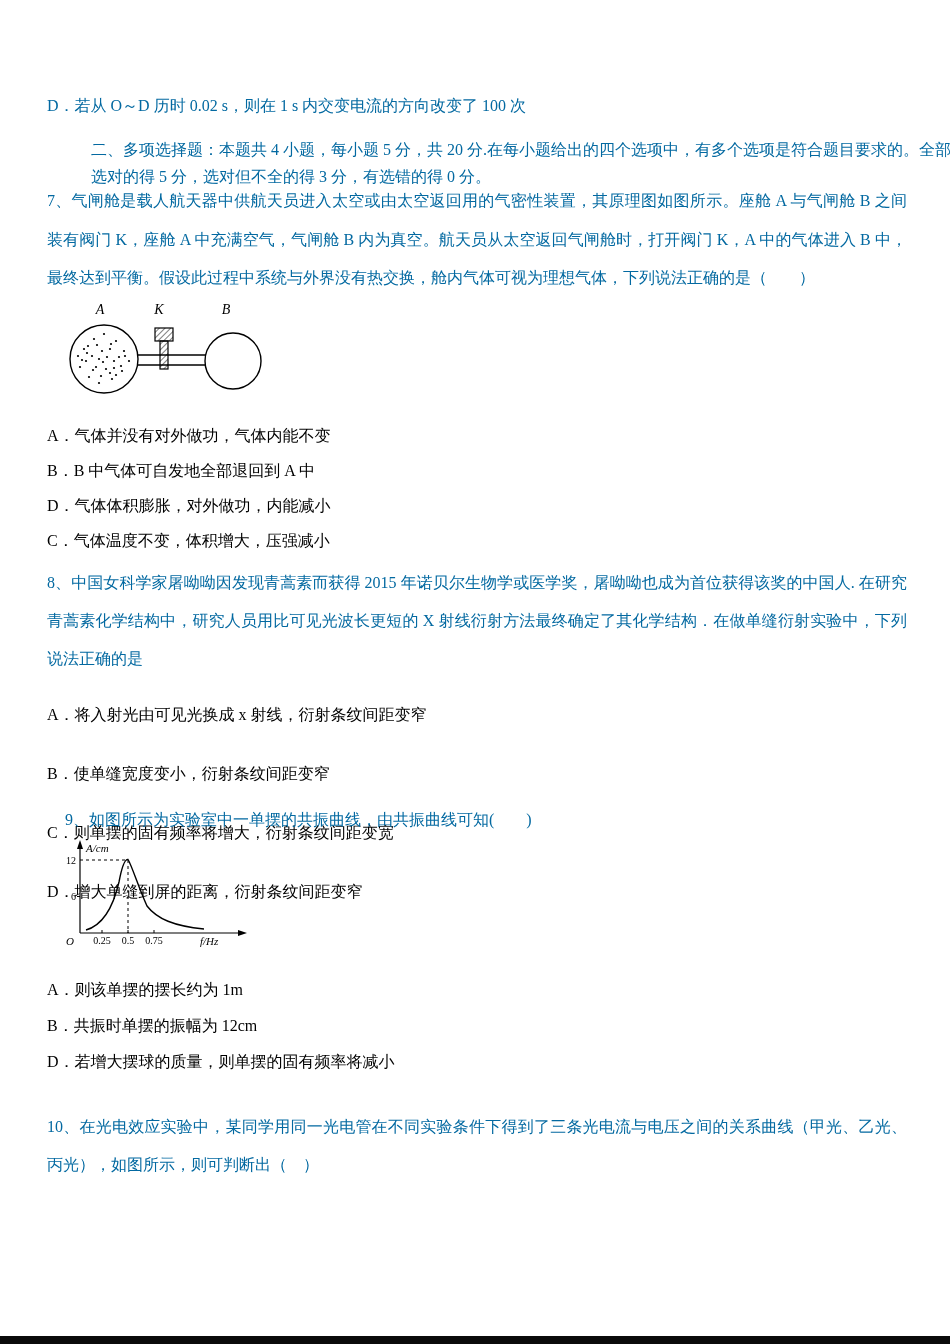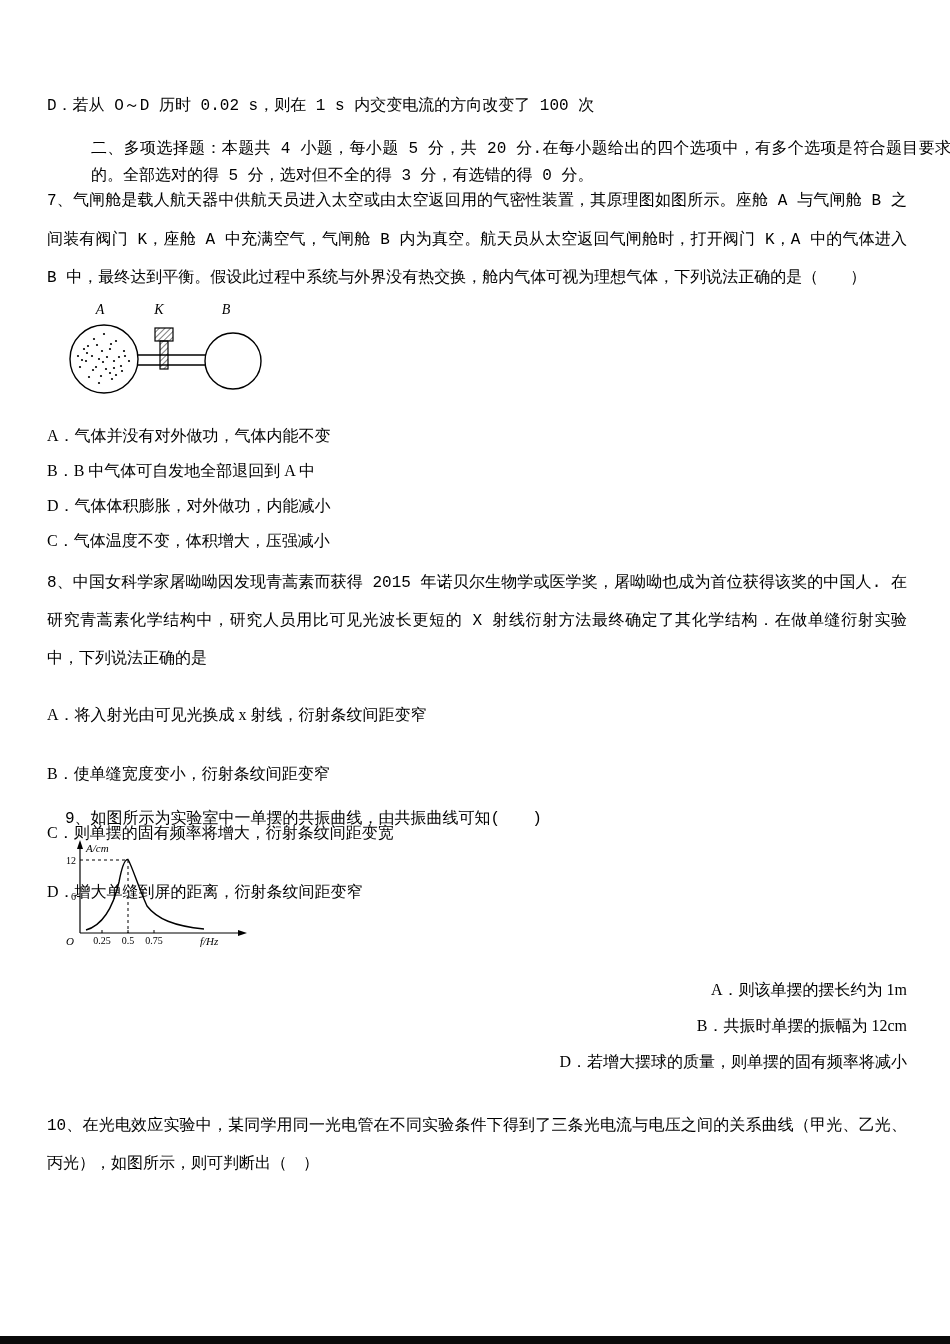--- a/index.html
+++ b/index.html
@@ -12,37 +12,36 @@
     overflow: hidden;
   }
   .page { position: absolute; inset: 0; background: #ffffff; }
   .para {
     position: absolute;
     left: 47px;
     width: 860px;
     font-size: 16px;
     line-height: 26px;
     text-align: justify;
-    color: #000000;
-    font-family: Liberation Mono, monospace;
+    color: #0369a1;
   }
   #prev-d   { top: 93px;  line-height: 26px; }
   #sec2     { top: 136px; line-height: 27px; margin-left: 44px; }
   #q7-stem  { top: 182px; line-height: 38.5px; }
   #q8-stem  { top: 564px; line-height: 38px; }
   #q9-stem  { top: 806px; line-height: 27px; margin-left: 18px; }
   #q10-stem { top: 1108px; line-height: 37.5px; }
 
   .opts { position: absolute; left: 47px; width: 860px; }
   #q7-opts { top: 418px; }
   #q7-opts .opt { height: 35px; line-height: 35px; font-family: Liberation Serif, serif; }
   #q8-opts { top: 671px; }
   #q8-opts .opt { height: 31px; line-height: 31px; margin-top: 28px; }
   #q9-opts { top: 972px; }
-  #q9-opts .opt { height: 36px; line-height: 36px; text-align: right; }
+  #q9-opts .opt { height: 36px; line-height: 36px; }
   .opt { font-size: 16px; white-space: pre; }
 
   .figure { position: absolute; }
   #fig1 { left: 66px; top: 302px; }
   #fig2 { left: 52px; top: 838px; }
 
   .fig-label {
     font-family: "Liberation Serif", serif;
     font-style: italic;
     font-size: 14px;

